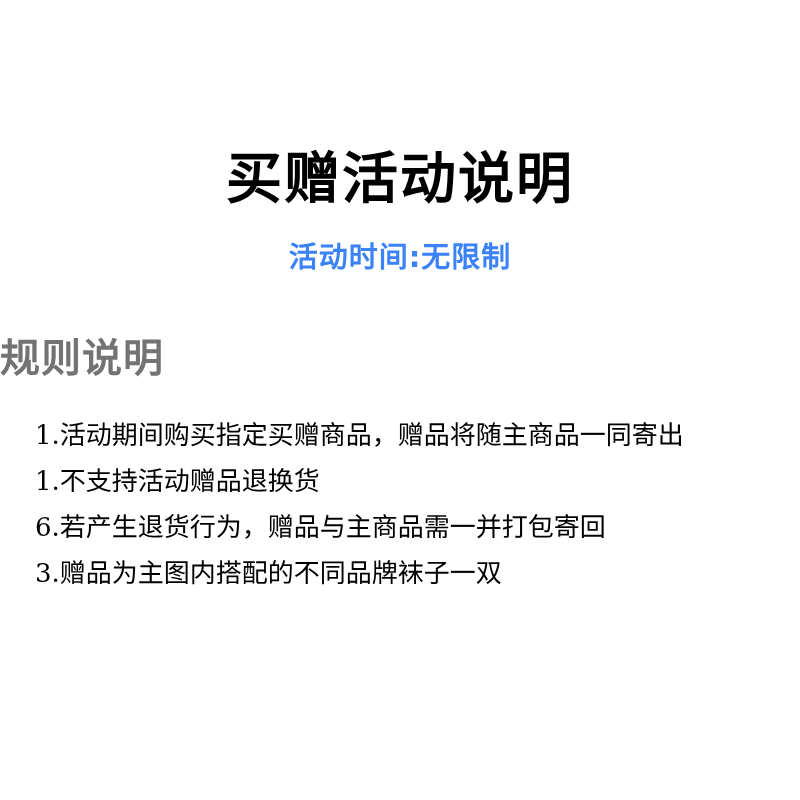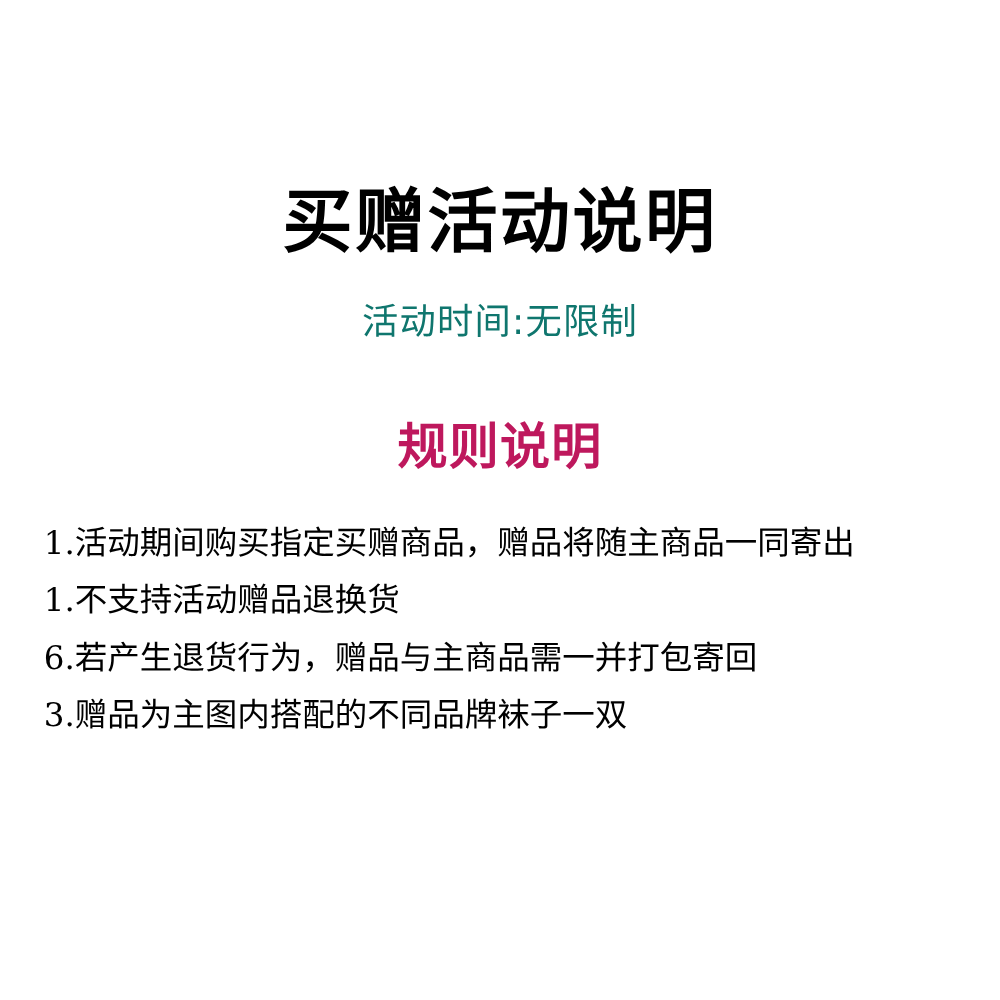--- a/index.html
+++ b/index.html
@@ -36,35 +36,34 @@
     font-family: "DejaVu Sans", "Liberation Sans", sans-serif;
   }
   .subtitle {
     position: absolute;
     top: 238px;
     left: 0;
     width: 800px;
     text-align: center;
     font-size: 29px;
     line-height: 38px;
-    font-weight: 400;
-    color: #0f766e;
+    font-weight: 700;
+    color: #3b82f6;
     letter-spacing: 1px;
     font-family: "DejaVu Sans", "Liberation Sans", sans-serif;
   }
   .section-heading {
     position: absolute;
     top: 332px;
     left: 0;
     width: 800px;
-    text-align: center;
     font-size: 40px;
     line-height: 52px;
     font-weight: 700;
-    color: #be185d;
+    color: #737373;
     letter-spacing: 1px;
     font-family: "DejaVu Serif", "Liberation Serif", serif;
   }
   .rules {
     position: absolute;
     top: 412px;
     left: 35px;
     width: 770px;
   }
   .rule-item {

